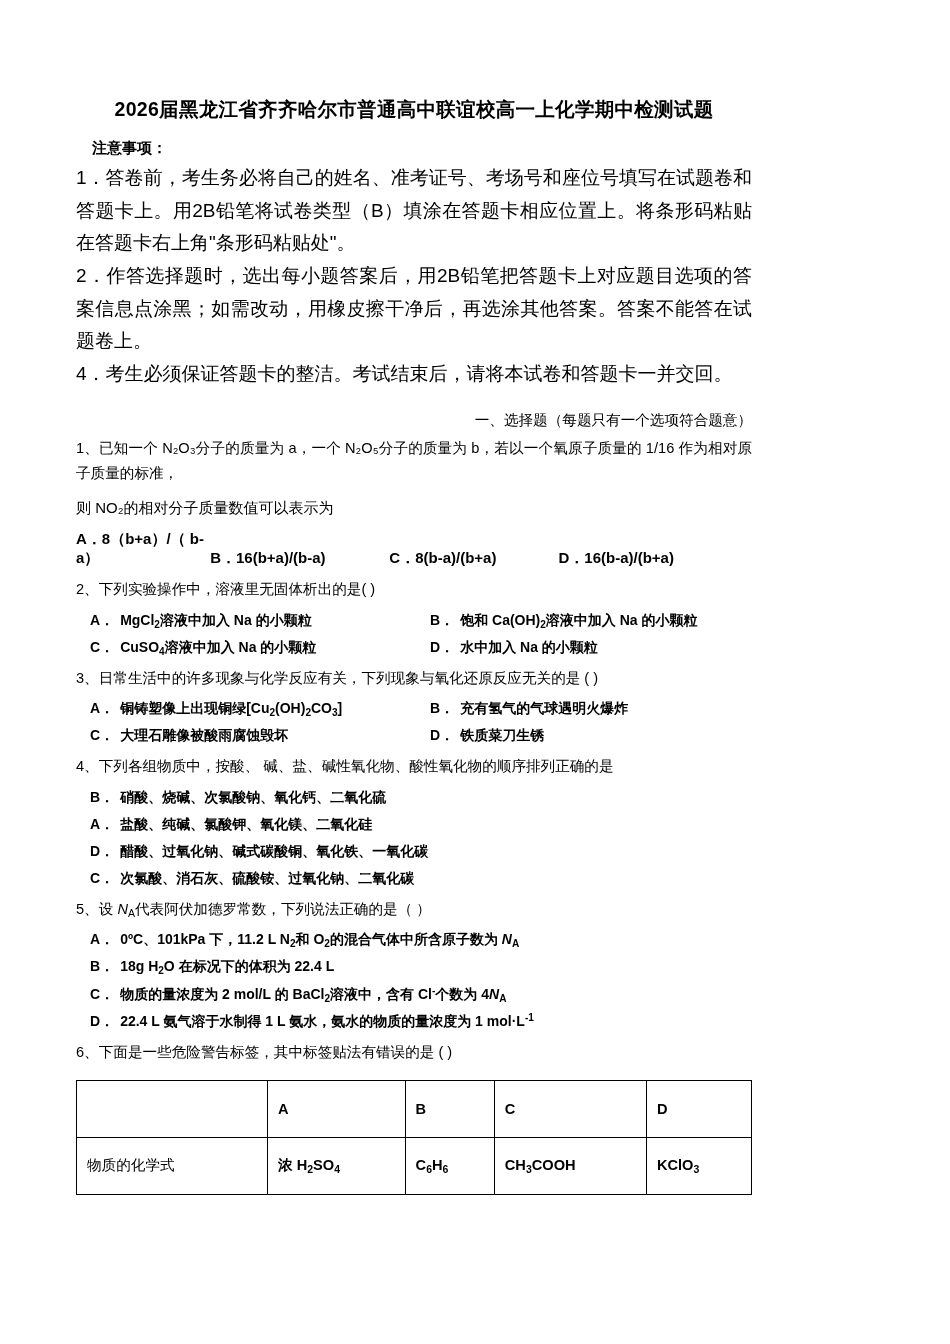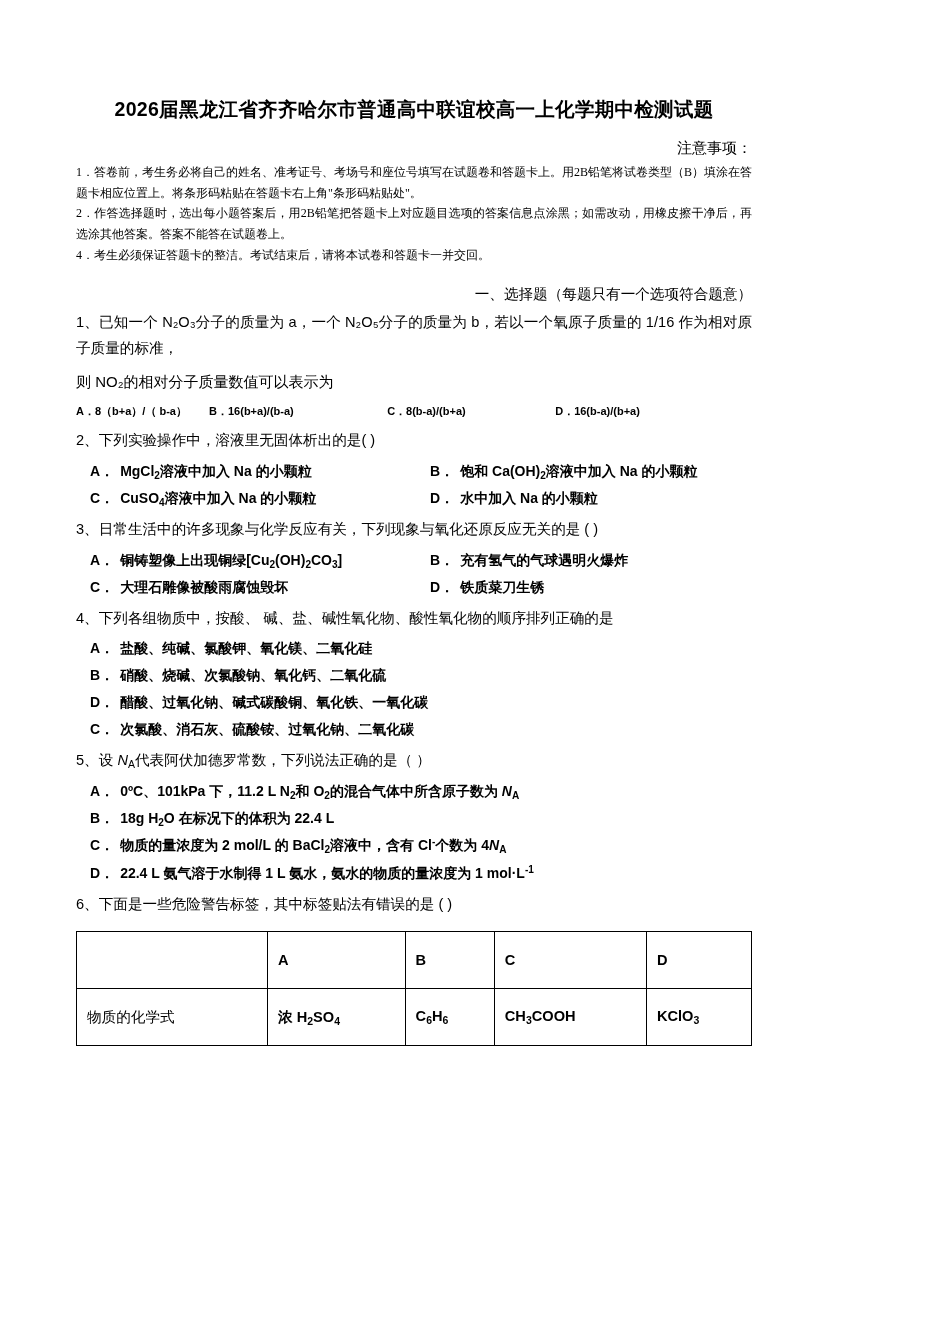--- a/index.html
+++ b/index.html
@@ -23,31 +23,30 @@
   .doc-title {
     text-align: center;
     font-size: 19.5px;
     font-weight: bold;
     letter-spacing: 0.3px;
     margin: 0 0 16px 0;
     font-family: "Liberation Sans", "DejaVu Sans", sans-serif;
   }
   .notice-head {
     font-size: 15px;
-    font-weight: normal;
+    font-weight: bold;
     margin: 10px 0 4px 16px;
     font-family: "Liberation Sans", "DejaVu Sans", sans-serif;
-    text-align: right;
   }
   .notice-item {
-    font-size: 12px;
+    font-size: 19px;
     line-height: 1.72;
     text-align: justify;
     margin: 0;
-    font-family: Liberation Serif, serif;
+    font-family: Liberation Sans, sans-serif;
   }
   .section-head {
     font-size: 14.6px;
     margin: 20px 0 2px 0;
     font-family: "Liberation Sans", "DejaVu Sans", sans-serif;
     text-align: right;
   }
   .q-stem {
     font-size: 14.6px;
     line-height: 1.75;
@@ -75,21 +74,21 @@
   .opt.bold, .opt-row.boldrow .opt {
     font-weight: bold;
   }
   .opt-wide-a { width: 340px; }
   .opt-indent { margin-left: 14px; }
   .lab {
     font-weight: bold;
     margin-right: 6px;
   }
   .q-line-opts {
-    font-size: 11px;
+    font-size: 15px;
     margin: 9px 0 0 0;
     font-family: "Liberation Sans", "DejaVu Sans", sans-serif;
   }
   .q-line-opts span.seg { display: inline-block; }
   .seg-1 { width: 130px; }
   .seg-2 { width: 175px; }
   .seg-3 { width: 165px; }
   sub { font-size: 0.72em; vertical-align: -0.25em; }
   sup { font-size: 0.72em; vertical-align: 0.45em; }
   .italic { font-style: italic; }
@@ -156,24 +155,24 @@
   </div>
   <div class="opt-row boldrow">
     <span class="opt opt-wide-a opt-indent"><span class="lab">C．</span>大理石雕像被酸雨腐蚀毁坏</span>
     <span class="opt"><span class="lab">D．</span>铁质菜刀生锈</span>
   </div>
 
   <div class="q-stem tight">
     <span>4、</span><span>下列各组物质中，按酸、 碱、盐、碱性氧化物、酸性氧化物的顺序排列正确的是</span>
   </div>
   <div class="opt-row single">
+    <span class="opt bold opt-indent"><span class="lab">B．</span><span>硝酸、烧碱、次氯酸钠、氧化钙、二氧化硫</span></span>
+  </div>
+  <div class="opt-row single">
     <span class="opt bold opt-indent"><span class="lab">A．</span><span>盐酸、纯碱、氯酸钾、氧化镁、二氧化硅</span></span>
-  </div>
-  <div class="opt-row single">
-    <span class="opt bold opt-indent"><span class="lab">B．</span><span>硝酸、烧碱、次氯酸钠、氧化钙、二氧化硫</span></span>
   </div>
   <div class="opt-row single">
     <span class="opt bold opt-indent"><span class="lab">D．</span><span>醋酸、过氧化钠、碱式碳酸铜、氧化铁、一氧化碳</span></span>
   </div>
   <div class="opt-row single">
     <span class="opt bold opt-indent"><span class="lab">C．</span><span>次氯酸、消石灰、硫酸铵、过氧化钠、二氧化碳</span></span>
   </div>
 
   <div class="q-stem tight">
     <span>5、</span>设 <span class="italic">N</span><sub>A</sub>代表阿伏加德罗常数，下列说法正确的是（   ）

